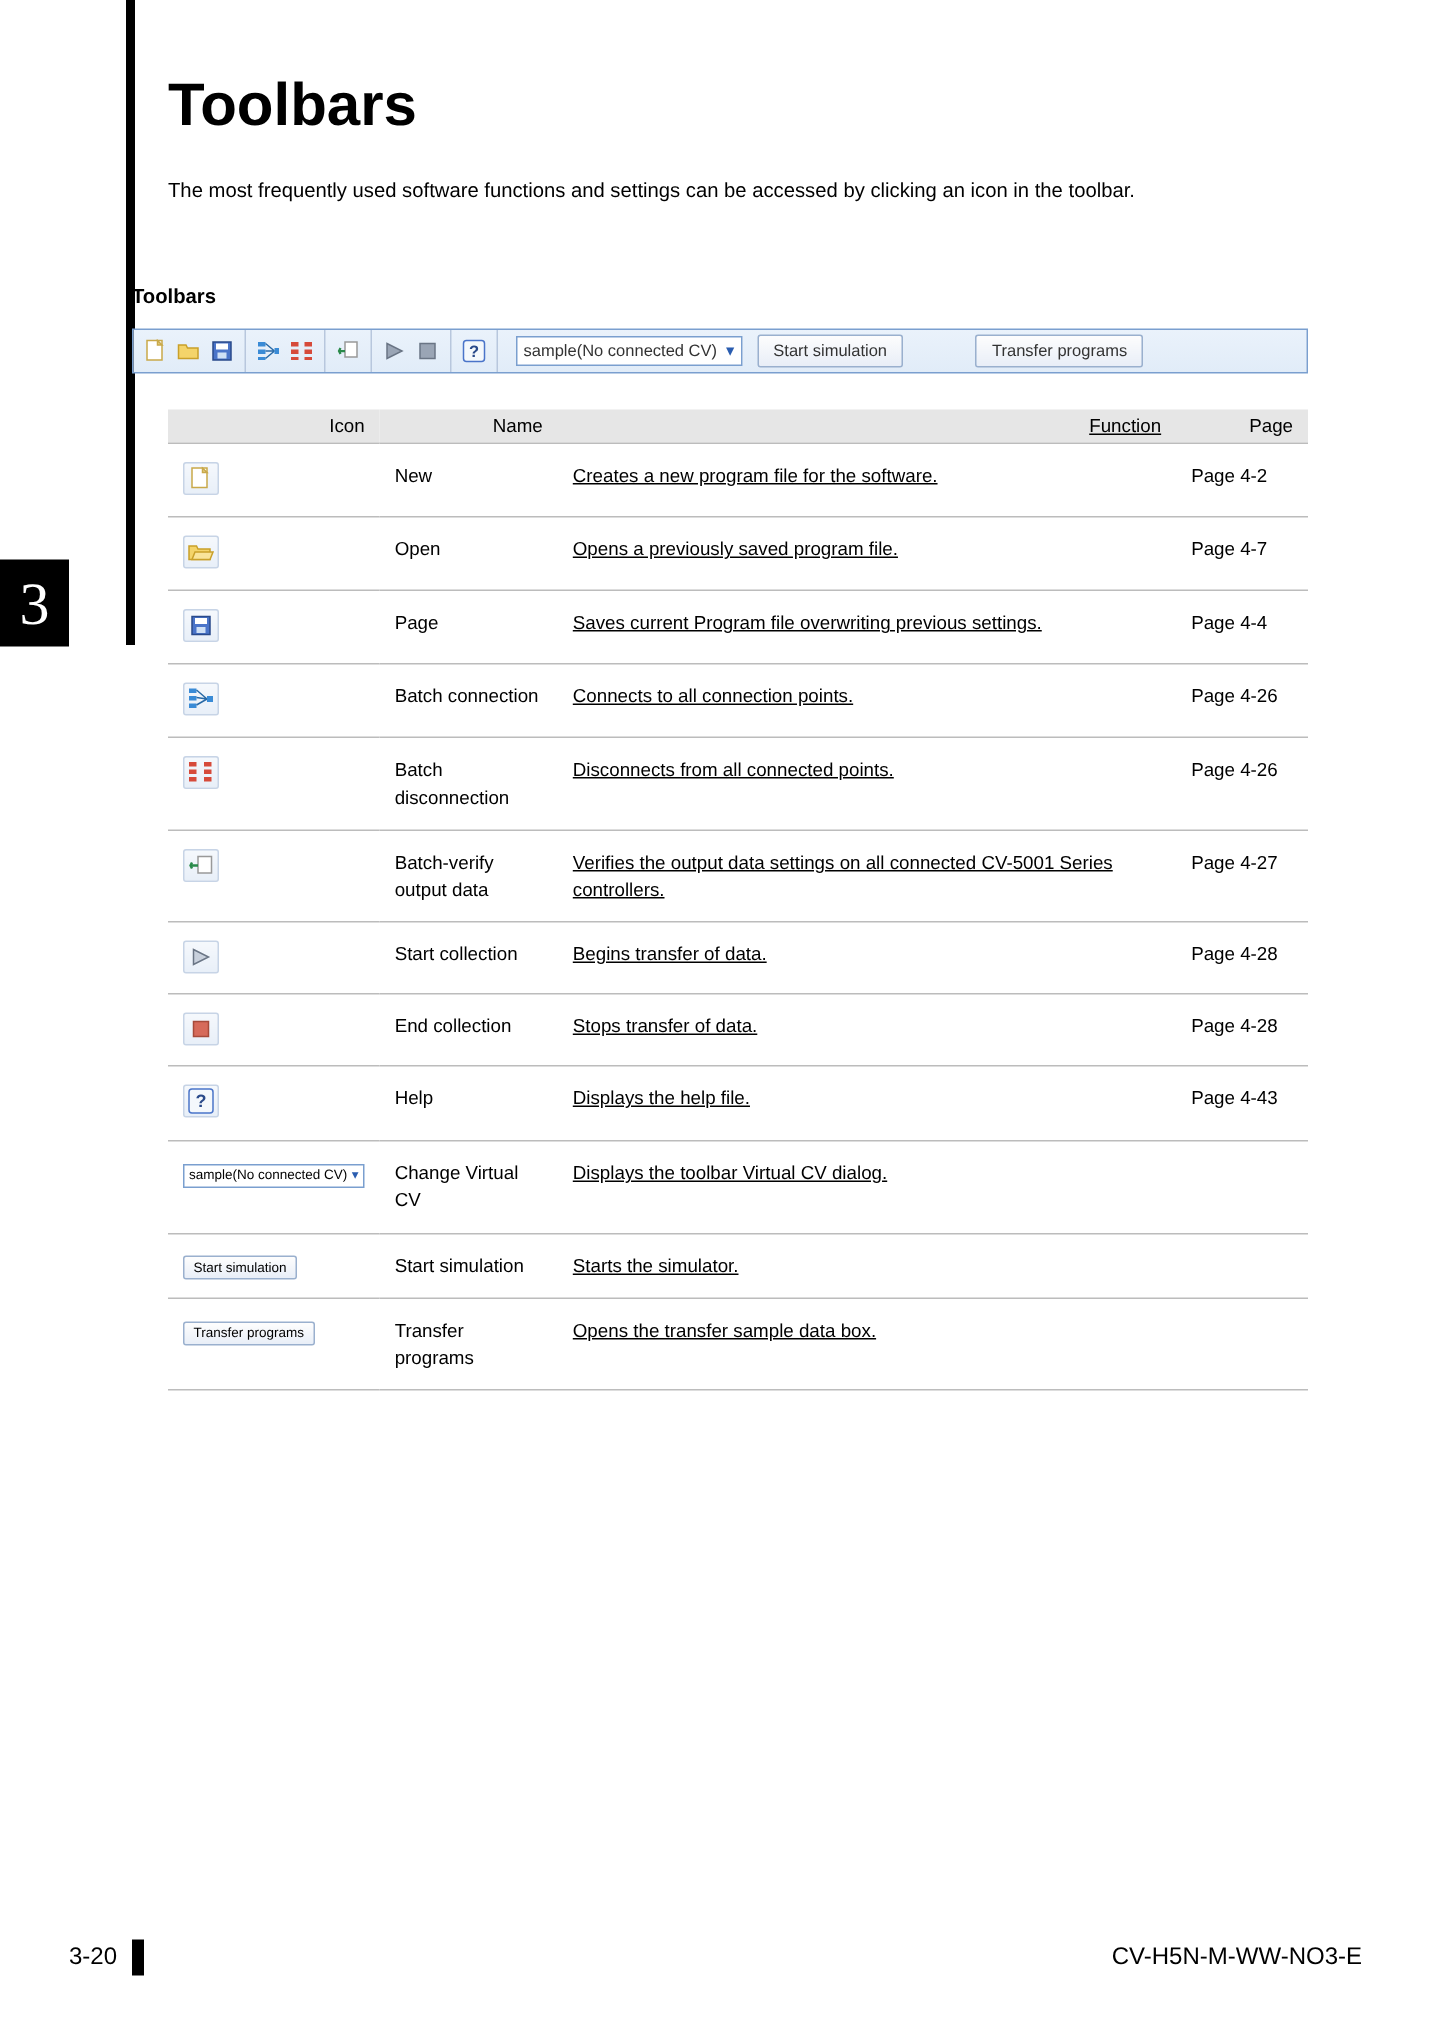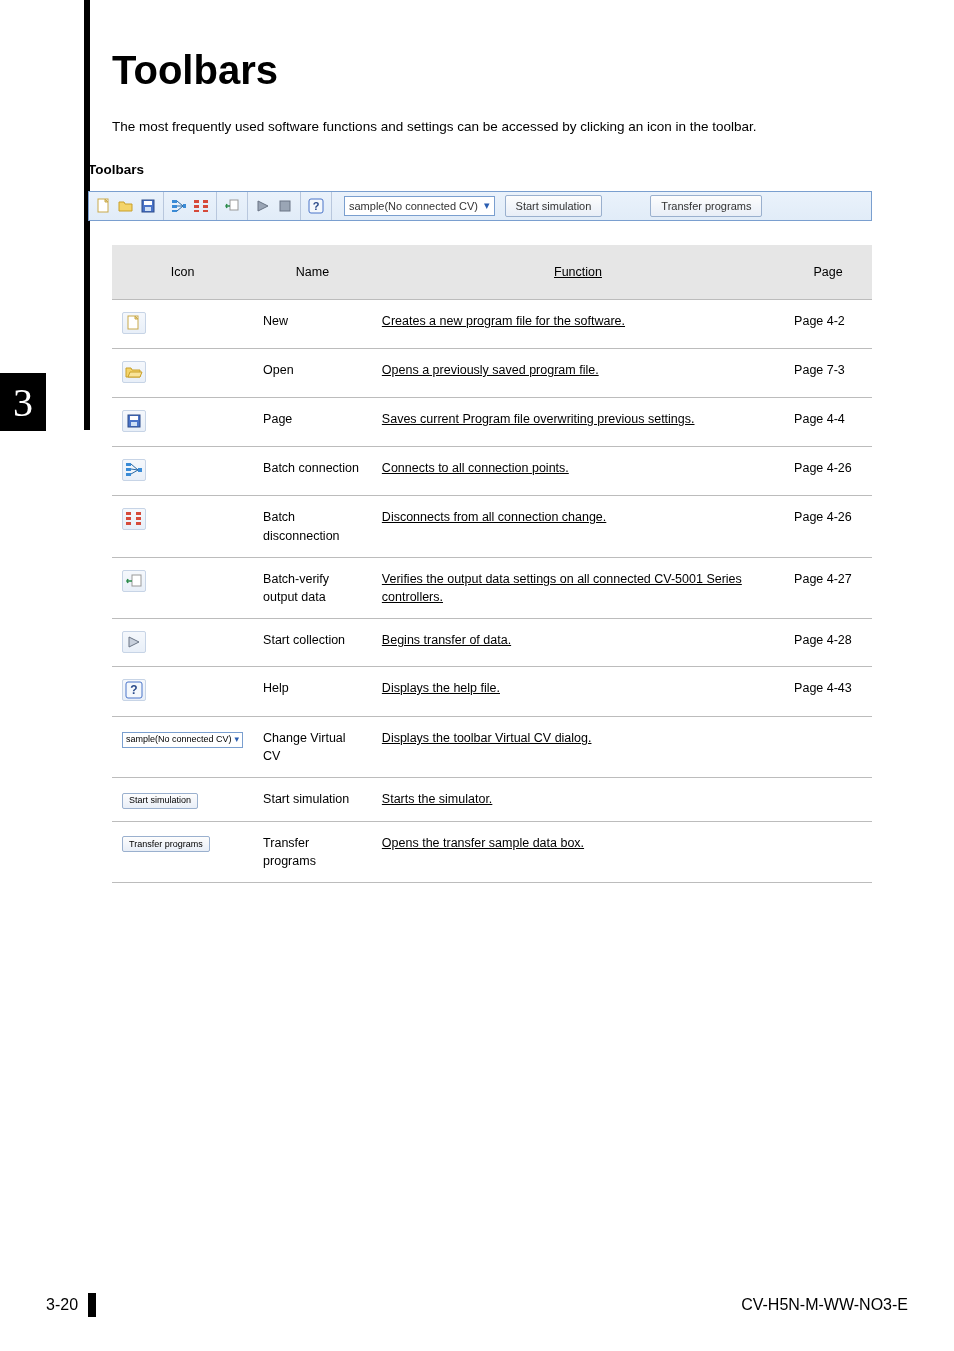--- a/index.html
+++ b/index.html
@@ -2,30 +2,30 @@
 <html><head>
 <meta charset="utf-8">
 <style>
   * { box-sizing: border-box; margin: 0; padding: 0; }
   html, body { width: 954px; height: 1351px; background: #fff; font-family: Arial, Helvetica, sans-serif; color: #000; }
   .page { position: relative; width: 954px; height: 1351px; }
   .left-rule { position: absolute; left: 84px; top: 0; width: 6px; height: 430px; background: #000; }
   .chapter-badge { position: absolute; left: 0; top: 373px; width: 46px; height: 58px; background: #000; color: #fff; font-family: Georgia, 'Times New Roman', serif; font-size: 40px; display: flex; align-items: center; justify-content: center; }
   .content { position: absolute; left: 112px; top: 48px; width: 760px; }
   h1 { font-size: 40px; font-weight: 700; margin-bottom: 24px; font-family: Arial, Helvetica, sans-serif; }
-  .intro { font-size: 13.5px; line-height: 1.55; text-align: justify; margin-bottom: 24px; }
+  .intro { font-size: 13.5px; line-height: 1.55; text-align: justify; margin-bottom: 52px; }
   .subhead { font-size: 13.5px; font-weight: 700; margin-bottom: 14px; margin-left: -24px; }
   .toolbar-img { width: 784px; height: 30px; border: 1px solid #7a9fcf; background: linear-gradient(#eaf2fb,#e1ecf8); display: flex; align-items: center; font-size: 11px; color: #333; margin-left: -24px; margin-bottom: 24px; }
   .tb-group { display: flex; align-items: center; height: 100%; padding: 0 4px; border-right: 1px solid #b8c7dd; }
   .tb-ico { width: 18px; height: 18px; margin: 0 2px; display: inline-flex; align-items: center; justify-content: center; }
   .tb-dropdown { display: inline-flex; align-items: center; height: 20px; background: #fff; border: 1px solid #7a9fcf; padding: 0 4px; font-size: 11px; margin: 0 6px; }
   .tb-dropdown .chev { margin-left: 6px; color: #2a5db0; }
   .tb-btn { display: inline-flex; align-items: center; height: 22px; background: linear-gradient(#fdfdfd,#e8eef7); border: 1px solid #9ab0ce; padding: 0 10px; font-size: 11px; margin: 0 4px; border-radius: 2px; }
   table.ref { width: 760px; border-collapse: collapse; font-size: 12.5px; }
-  table.ref th { background: #e6e6e6; text-align: center; font-weight: 400; padding: 20px 10px; border-bottom: 1px solid #bcbcbc; }
+  table.ref th { background: #e6e6e6; text-align: right; font-weight: 400; padding: 4px 10px; border-bottom: 1px solid #bcbcbc; }
   table.ref td { padding: 12px 10px; border-bottom: 1px solid #bcbcbc; vertical-align: top; line-height: 1.45; margin-top: 45px; }
   .col-icon { width: 120px; }
   .col-name { width: 120px; }
   .col-func { width: 430px; text-decoration: underline; }
   .col-page { width: 90px; }
   .cell-ico { display: inline-flex; align-items: center; justify-content: center; width: 24px; height: 22px; border: 1px solid #c7d4e6; background: linear-gradient(#f5f8fc,#e8eff8); border-radius: 2px; }
   .cell-drop { display: inline-flex; align-items: center; height: 16px; background: #fff; border: 1px solid #7a9fcf; padding: 0 3px; font-size: 9px; white-space: nowrap; }
   .cell-drop .chev { margin-left: 3px; color: #2a5db0; font-size: 9px; }
   .cell-btn { display: inline-flex; align-items: center; height: 16px; background: linear-gradient(#fdfdfd,#e8eef7); border: 1px solid #9ab0ce; padding: 0 6px; font-size: 9px; border-radius: 2px; white-space: nowrap; }
   .footer { position: absolute; left: 46px; bottom: 34px; width: 862px; display: flex; justify-content: space-between; align-items: center; font-size: 16px; }
@@ -149,21 +149,21 @@
           </tr>
           <tr>
             <td class="col-icon"><span class="cell-ico">
                 <svg width="18" height="16">
                   <path d="M1 4 L6 4 L7 6 L15 6 L15 13 L1 13 Z" fill="#f4d46a" stroke="#c9a02a"></path>
                   <path d="M3 13 L5 8 L17 8 L15 13 Z" fill="#f9e49a" stroke="#c9a02a"></path>
                 </svg>
               </span></td>
             <td class="col-name">Open</td>
             <td class="col-func">Opens a previously saved program file.</td>
-            <td class="col-page">Page 7-3</td>
+            <td class="col-page">Page 4-7</td>
           </tr>
           <tr>
             <td class="col-icon"><span class="cell-ico">
                 <svg width="16" height="16">
                   <rect x="2" y="2" width="12" height="12" fill="#4a74c9" stroke="#2a4a8a"></rect>
                   <rect x="4" y="3" width="8" height="4" fill="#fff"></rect>
                   <rect x="5" y="9" width="6" height="4" fill="#cfe0f5"></rect>
                 </svg>
               </span></td>
             <td class="col-name">Page</td>
@@ -189,21 +189,21 @@
                 <svg width="18" height="16">
                   <rect x="1" y="1" width="5" height="3" fill="#d64a3a"></rect>
                   <rect x="1" y="6" width="5" height="3" fill="#d64a3a"></rect>
                   <rect x="1" y="11" width="5" height="3" fill="#d64a3a"></rect>
                   <rect x="11" y="1" width="5" height="3" fill="#d64a3a"></rect>
                   <rect x="11" y="6" width="5" height="3" fill="#d64a3a"></rect>
                   <rect x="11" y="11" width="5" height="3" fill="#d64a3a"></rect>
                 </svg>
               </span></td>
             <td class="col-name">Batch disconnection</td>
-            <td class="col-func">Disconnects from all connection change.</td>
+            <td class="col-func">Disconnects from all connected points.</td>
             <td class="col-page">Page 4-26</td>
           </tr>
           <tr>
             <td class="col-icon"><span class="cell-ico">
                 <svg width="18" height="16">
                   <rect x="7" y="2" width="9" height="11" fill="#fff" stroke="#999"></rect>
                   <path d="M2 8 L7 8 M3 6 L2 8 L3 10" stroke="#2a8a4a" fill="none" stroke-width="1.6"></path>
                 </svg>
               </span></td>
             <td class="col-name">Batch-verify output data</td>
@@ -211,20 +211,30 @@
             <td class="col-page">Page 4-27</td>
           </tr>
           <tr>
             <td class="col-icon"><span class="cell-ico">
                 <svg width="14" height="14">
                   <path d="M2 2 L12 7 L2 12 Z" fill="#c8d0dc" stroke="#6a7585"></path>
                 </svg>
               </span></td>
             <td class="col-name">Start collection</td>
             <td class="col-func">Begins transfer of data.</td>
+            <td class="col-page">Page 4-28</td>
+          </tr>
+          <tr>
+            <td class="col-icon"><span class="cell-ico">
+                <svg width="14" height="14">
+                  <rect x="2" y="2" width="10" height="10" fill="#d66a5a" stroke="#a64a3a"></rect>
+                </svg>
+              </span></td>
+            <td class="col-name">End collection</td>
+            <td class="col-func">Stops transfer of data.</td>
             <td class="col-page">Page 4-28</td>
           </tr>
           <tr>
             <td class="col-icon"><span class="cell-ico">
                 <svg width="18" height="18">
                   <rect x="1" y="1" width="16" height="16" rx="2" fill="#f4f8fc" stroke="#4a74c9"></rect>
                   <text x="9" y="13" text-anchor="middle" font-size="12" fill="#2a4a8a" font-weight="bold">?</text>
                 </svg>
               </span></td>
             <td class="col-name">Help</td>

